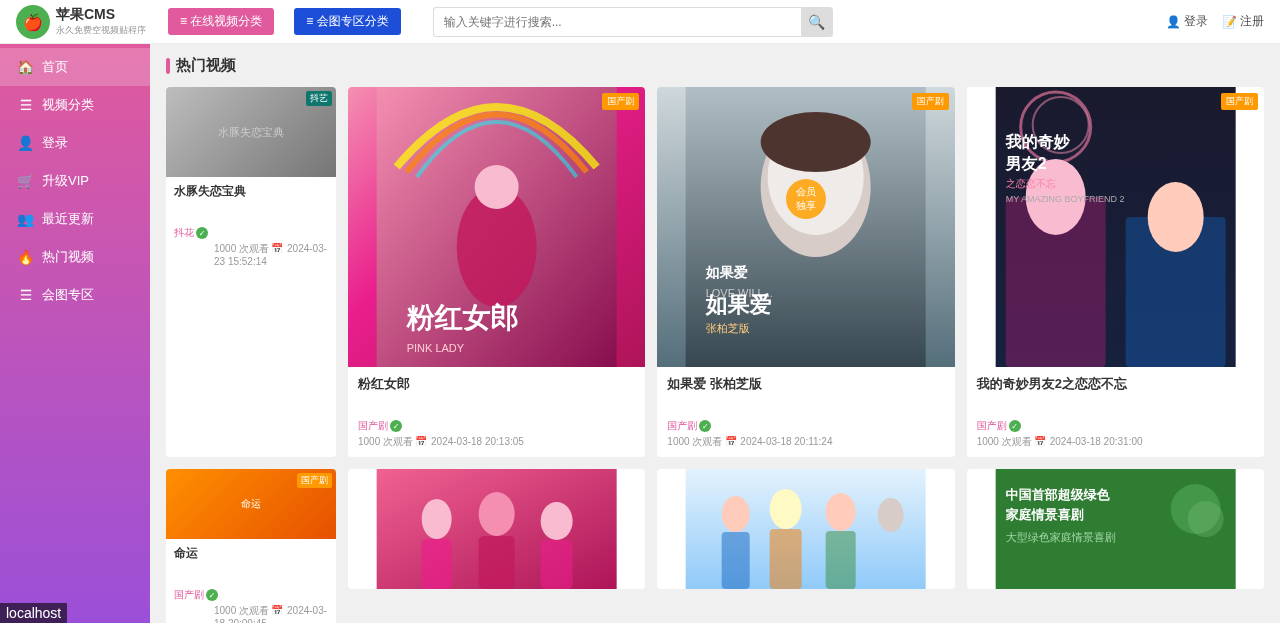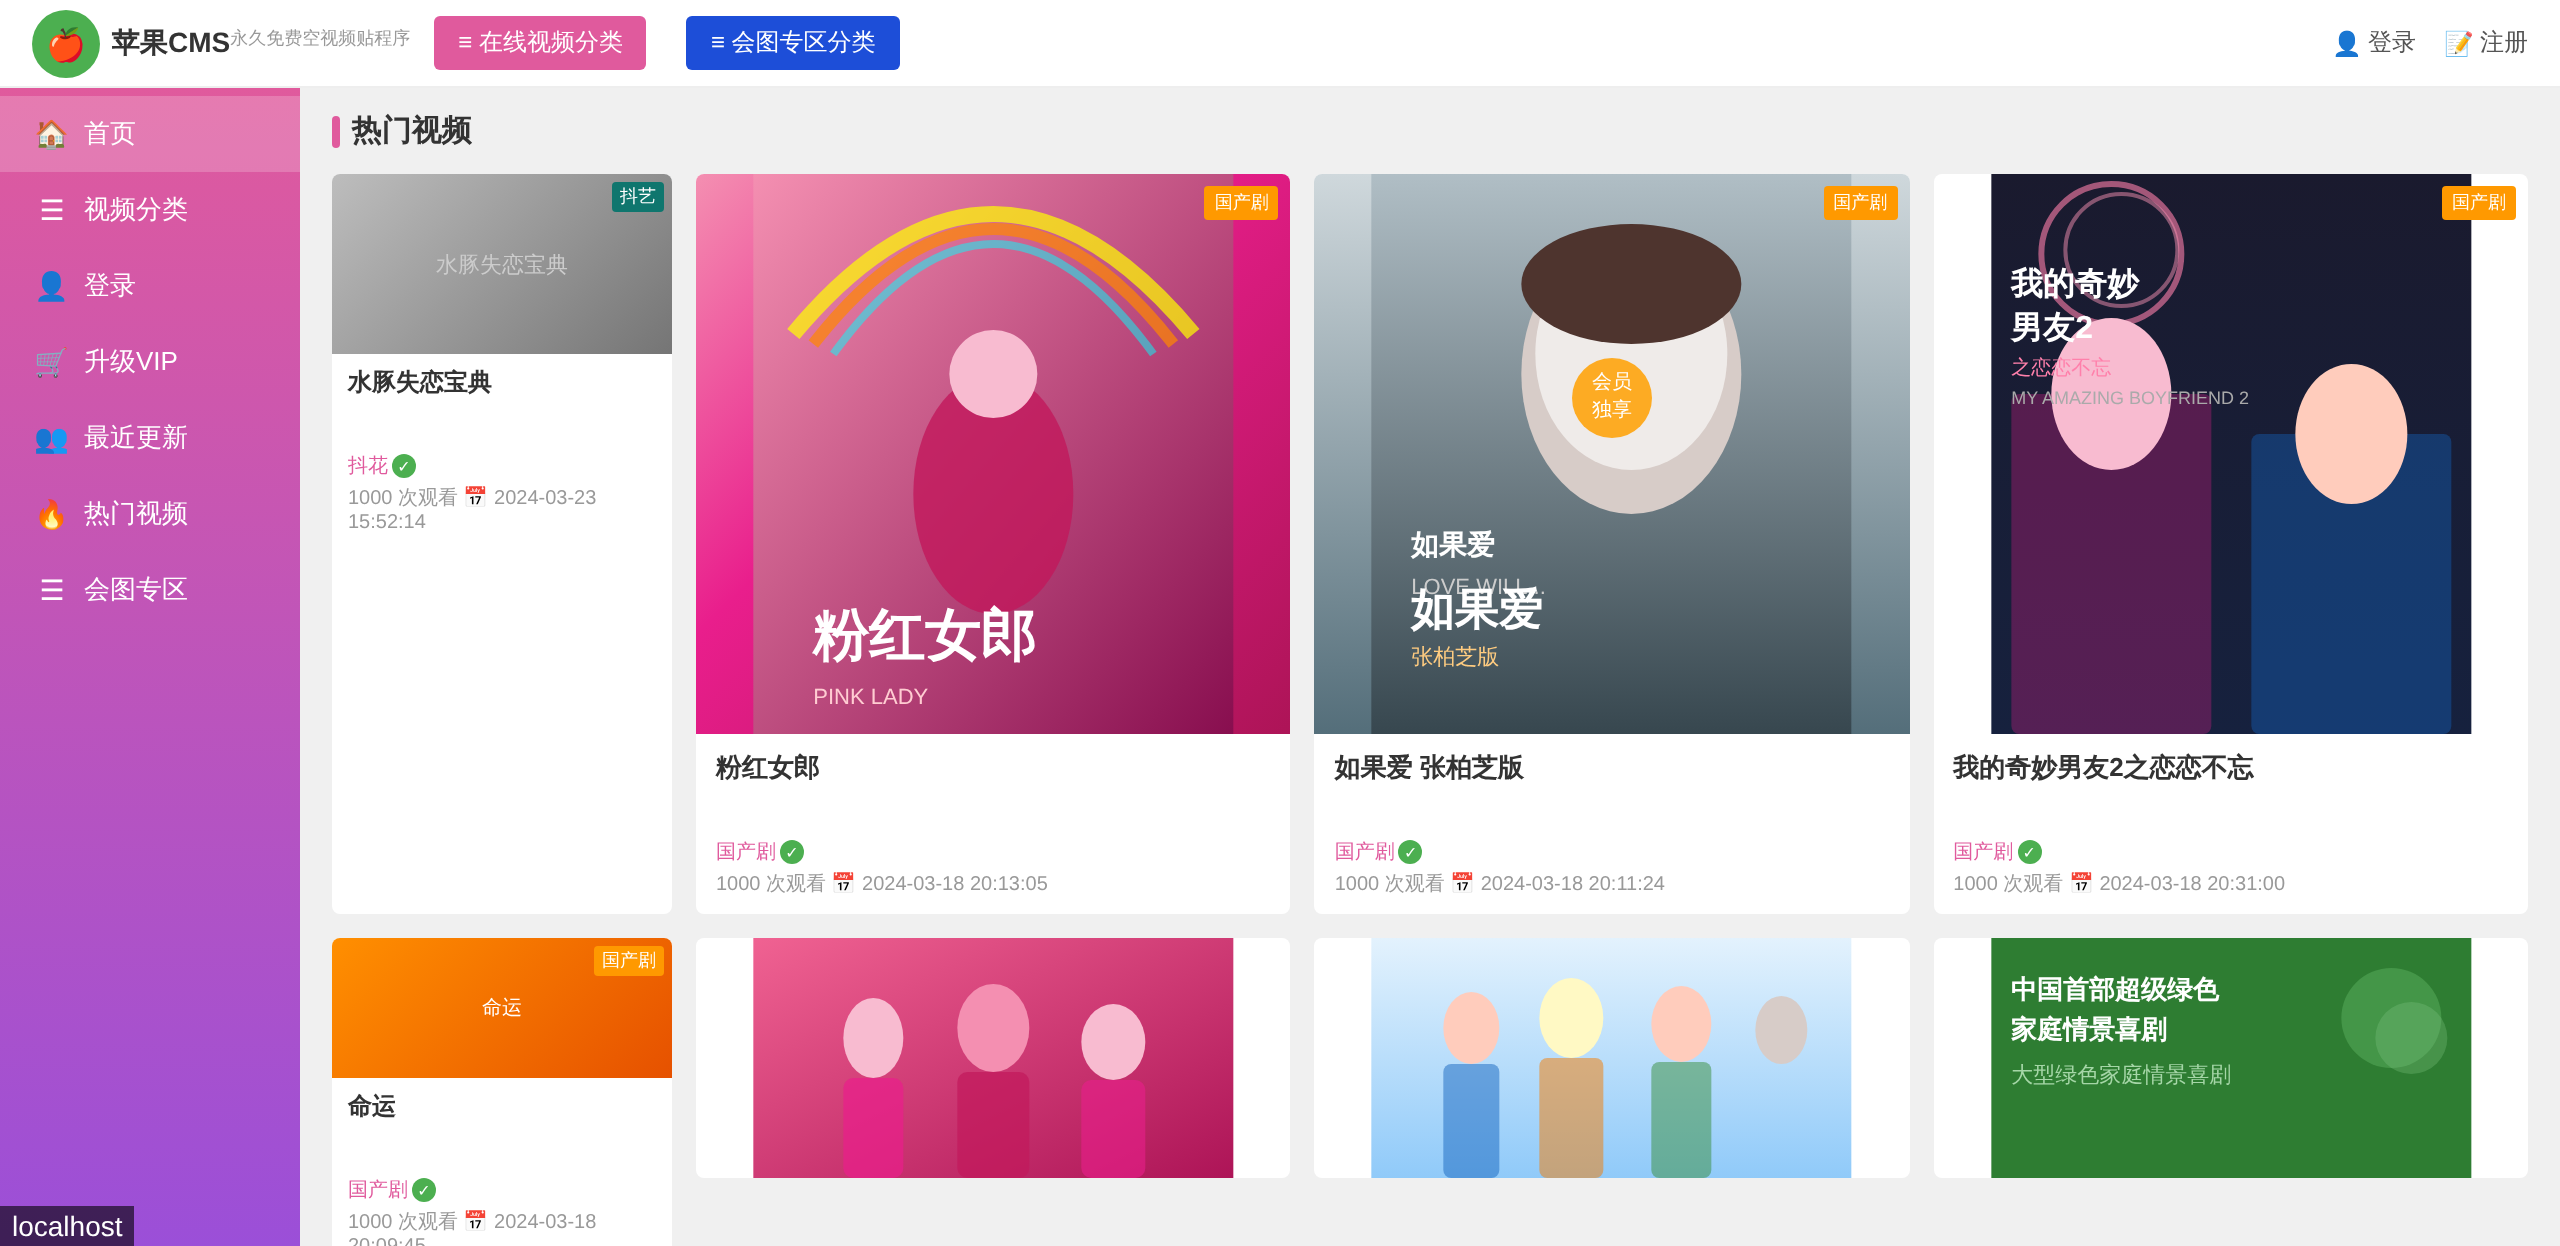--- a/index.html
+++ b/index.html
@@ -22,21 +22,21 @@
       align-items: center;
       gap: 6px;
       min-width: 140px;
     }
     .logo-icon {
       width: 34px;
       height: 34px;
     }
     .logo-text-wrap {
       display: flex;
-      flex-direction: row;
+      flex-direction: column;
     }
     .logo-main {
       font-size: 14px;
       font-weight: bold;
       color: #333;
     }
     .logo-sub {
       font-size: 9px;
       color: #999;
     }
@@ -196,20 +196,21 @@
       padding: 1px 4px;
       border-radius: 2px;
       color: #fff;
     }
     .tag-vip { background: #0f766e; }
     .tag-domestic { background: #f90; }
     .small-card-meta {
       font-size: 10px;
       color: #999;
       margin-top: 2px;
+      margin-left: 40px;
     }
     .channel-label {
       font-size: 10px;
       color: #e05a9d;
       display: flex;
       align-items: center;
       gap: 2px;
       margin-bottom: 2px;
       margin-top: 26px;
     }
@@ -307,20 +308,24 @@
       <span class="logo-main">苹果CMS</span>
       <span class="logo-sub">永久免费空视频贴程序</span>
     </div>
   </div>
 
   <div class="header-nav">
     <button class="header-nav-btn btn-video">≡ 在线视频分类</button>
     <button class="header-nav-btn btn-album">≡ 会图专区分类</button>
   </div>
 
+  <div class="search-area">
+    <input class="search-input" type="text" placeholder="输入关键字进行搜索..." style="">
+    <button class="search-btn">🔍</button>
+  </div>
 
   <div class="header-right">
     <div class="header-right-item">
       <span>👤</span>
       <span>登录</span>
     </div>
     <div class="header-right-item">
       <span>📝</span>
       <span>注册</span>
     </div>

